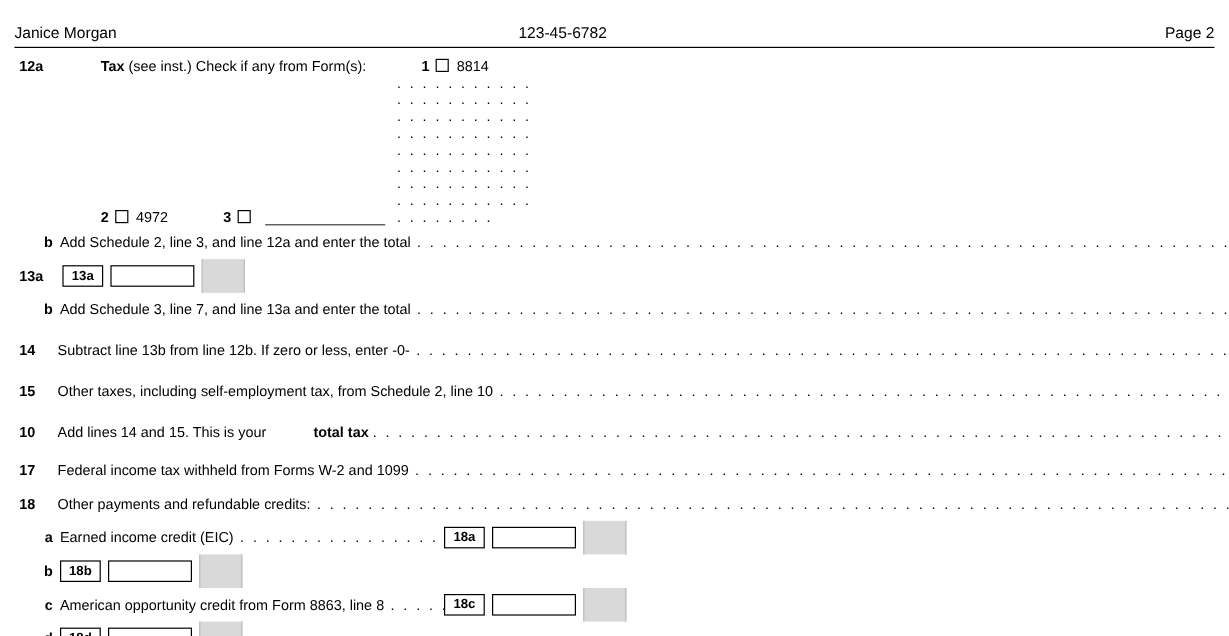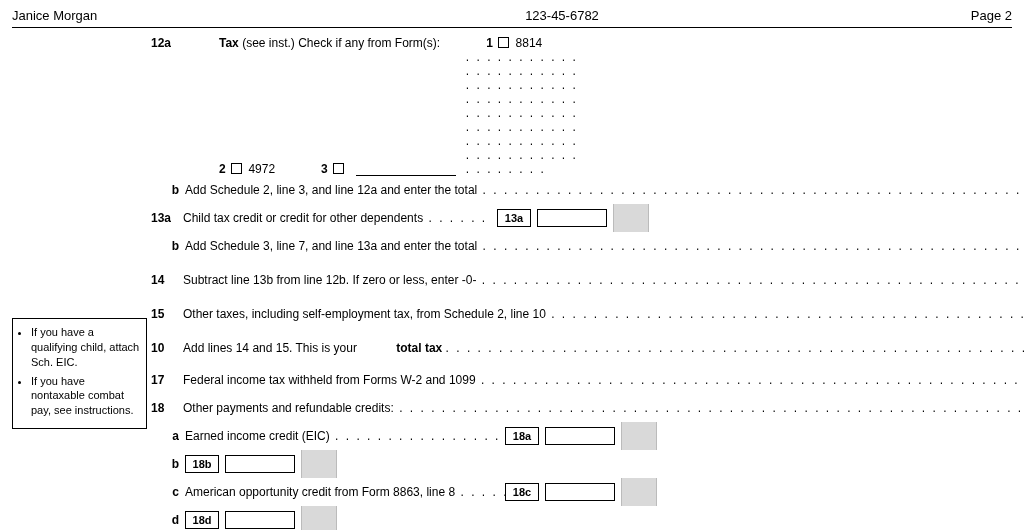--- a/index.html
+++ b/index.html
@@ -12,21 +12,21 @@
   }
   .header-row {
     display: flex;
     align-items: baseline;
     border-bottom: 1.5px solid #000;
     padding-bottom: 4px;
     margin-bottom: 6px;
   }
   .form-title { font-size: 13px; width: 150px; }
   .taxpayer { font-size: 13px; width: 420px; }
-  .ssn { font-size: 13px; width: 260px; text-align: center; }
+  .ssn { font-size: 13px; width: 260px; text-align: left; margin-top: 12px; }
   .page { font-size: 13px; margin-left: auto; }
   .line {
     display: flex;
     align-items: center;
     min-height: 28px;
   }
   .sidecol {
     width: 135px;
     flex: 0 0 135px;
   }
@@ -123,29 +123,20 @@
 <body>
 
 <div class="header-row">
   <div class="taxpayer">Janice Morgan</div>
   <div class="ssn">123-45-6782</div>
   <div class="page">Page 2</div>
 </div>
 
 <div style="display:flex; align-items:flex-start;">
 
-  <div class="sidecol">
-    <div style="height:280px;"></div>
-    <div class="side-note-box">
-      <ul>
-        <li>If you have a qualifying child, attach Sch. EIC.</li>
-        <li>If you have nontaxable combat pay, see instructions.</li>
-      </ul>
-    </div>
-  </div>
 
   <div style="flex:1 1 auto;">
 
     <div class="line" style="align-items:flex-start; padding-top:2px;">
       <div class="lineno">12a</div>
       <div class="linetext wrap" style="flex:1;">
         <span class="b">Tax</span><span> (see inst.) Check if any from Form(s):</span>
         &nbsp;&nbsp;<span class="b">1</span>
         <span class="chk"></span>
         <span>8814</span>
@@ -167,21 +158,20 @@
     </div>
 
     <div class="line">
       <div class="lineno-sub">b</div>
       <div class="linetext dots">Add Schedule 2, line 3, and line 12a and enter the total</div>
 
     </div>
 
     <div class="line">
       <div class="lineno">13a</div>
-      <div class="linetext dots" style="max-width:310px;">Child tax credit or credit for other dependents</div>
       <div class="spacer-mid"></div>
       <div class="smallbox">13a</div>
       <div class="valbox"></div>
       <div class="gap12"></div>
       <div class="shade-strip" style="height:28px;"></div>
       <div style="width:70px;"></div>
       <div class="mark"></div>
     </div>
 
     <div class="line">

